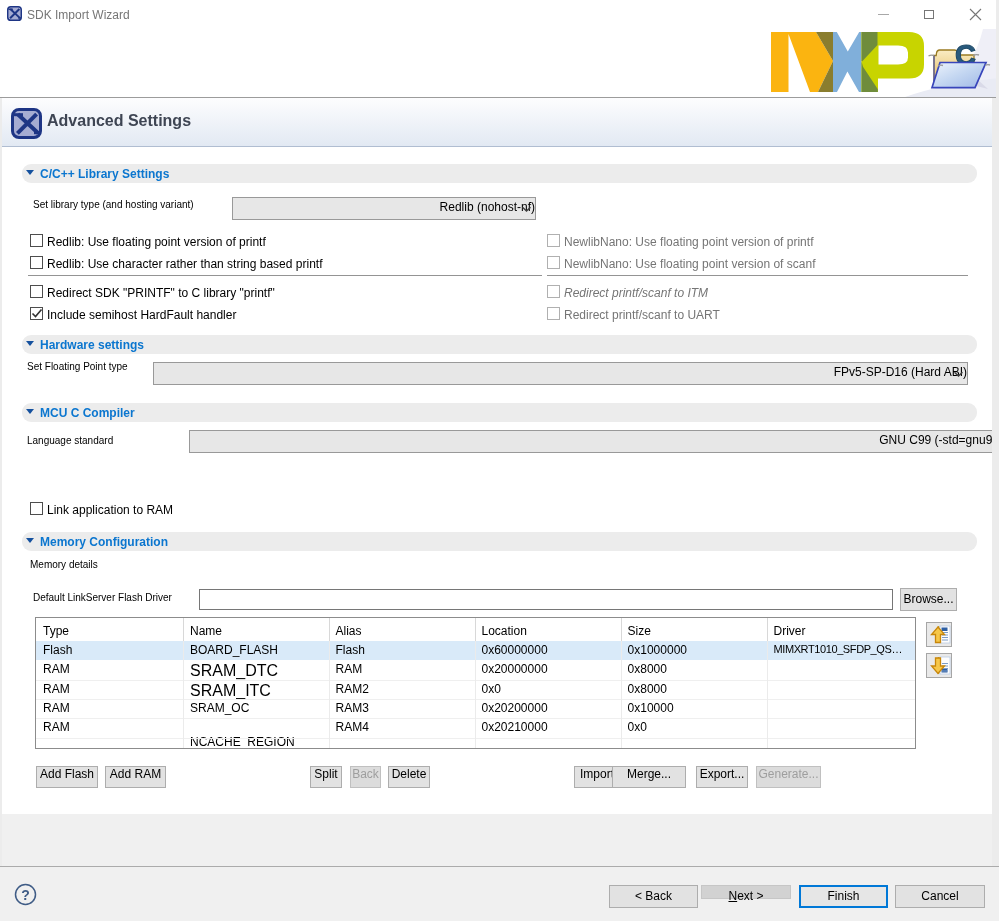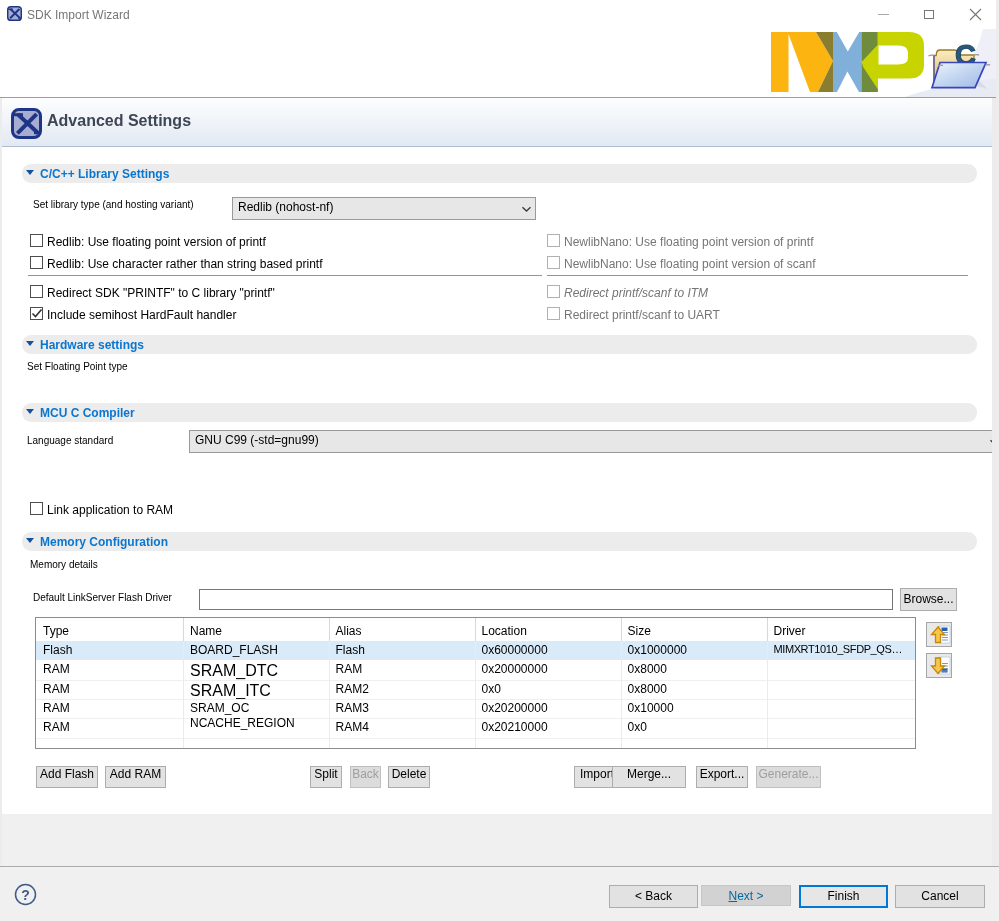--- a/index.html
+++ b/index.html
@@ -7,21 +7,21 @@
 body { font-family:"Liberation Sans", sans-serif; font-size:12px; color:#000; }
 #root { position:relative; width:999px; height:921px; overflow:hidden; background:#fff; }
 .abs { position:absolute; }
 .band { position:absolute; left:22px; width:955px; height:19px; background:#ececec;border-radius:9px; }
 .bandtxt { position:absolute; left:18px; top:3px; font-weight:bold; color:#0b76cf; font-size:12px; }
 .tri { position:absolute; left:3.5px; top:5.5px; width:0; height:0; border-left:4.5px solid transparent; border-right:4.5px solid transparent; border-top:5.5px solid #15519e; }
 .cb { position:absolute; width:13px; height:13px; background:#fff; border:1px solid #4d4d4d; }
 .cb.dis { border-color:#b0b0b0; }
 .cblbl { position:absolute; font-size:12px; color:#000; }
 .cblbl.dis { color:#757575; }
-.combo { position:absolute; height:23px; background:#e7e7e7; border:1px solid #999999; line-height:19px; padding-left:5px; font-size:12px; color:#000; }
+.combo { position:absolute; height:23px; background:#e7e7e7; border:1px solid #999999; line-height:19px; padding-left:5px; font-size:12px; color:#000;text-align:right; }
 .chev { position:absolute; right:3px; top:8px; }
 .sep { position:absolute; height:1px; background:#949494; }
 .btn { position:absolute; height:22px; background:#e2e2e2; border:1px solid #adadad; font-size:12px; color:#000; text-align:center; }
 .btn.dis2 { color:#9e9e9e; background:#dcdcdc; border-color:#c0c0c0; }
 .lbl { position:absolute; font-size:10px; color:#000; white-space:nowrap; }
 </style>
 </head>
 <body>
 <div id="root">
 
@@ -115,20 +115,23 @@
 <div class="cb dis" style="left:547px;top:285px;"></div>
 <div class="cblbl dis" style="left:564px;top:286px;font-style:italic;">Redirect printf/scanf to ITM</div>
 <div class="cb dis" style="left:547px;top:307px;"></div>
 <div class="cblbl dis" style="left:564px;top:308px;">Redirect printf/scanf to UART</div>
 
 <div class="band" style="top:335px;">
       <div class="tri"></div>
       <div class="bandtxt">Hardware settings</div>
     </div>
 <div class="lbl" style="left:27px;top:361px;">Set Floating Point type</div>
+<div class="combo" style="left:153px;top:362px;width:815px;">FPv5-SP-D16 (Hard ABI)<svg class="chev" width="11" height="7">
+        <path d="M1.5,1.2 L5.5,5 L9.5,1.2" stroke="#3f3f3f" stroke-width="1.4" fill="none"></path>
+      </svg></div>
 
 <div class="band" style="top:403px;">
       <div class="tri"></div>
       <div class="bandtxt">MCU C Compiler</div>
     </div>
 <div class="lbl" style="left:27px;top:435px;">Language standard</div>
 <div class="combo" style="left:153px;top:430px;width:815px;margin-left:36px;">GNU C99 (-std=gnu99)<svg class="chev" width="11" height="7">
         <path d="M1.5,1.2 L5.5,5 L9.5,1.2" stroke="#3f3f3f" stroke-width="1.4" fill="none"></path>
       </svg></div>
 
@@ -195,21 +198,21 @@
       <div style="position:absolute;left:299.5px;top:83px;font-size:12px;white-space:nowrap;">RAM3</div>
       <div style="position:absolute;left:445.5px;top:83px;font-size:12px;white-space:nowrap;">0x20200000</div>
       <div style="position:absolute;left:591.6px;top:83px;font-size:12px;white-space:nowrap;">0x10000</div>
       <div style="position:absolute;left:147px;top:81px;width:1px;height:19px;background:#ebebeb;"></div>
       <div style="position:absolute;left:292.5px;top:81px;width:1px;height:19px;background:#ebebeb;"></div>
       <div style="position:absolute;left:438.5px;top:81px;width:1px;height:19px;background:#ebebeb;"></div>
       <div style="position:absolute;left:584.6px;top:81px;width:1px;height:19px;background:#ebebeb;"></div>
       <div style="position:absolute;left:730.5px;top:81px;width:1px;height:19px;background:#ebebeb;"></div>
       <div style="position:absolute;left:0;top:100px;width:879px;height:1px;background:#efefef;"></div>
       <div style="position:absolute;left:7px;top:102px;font-size:12px;white-space:nowrap;">RAM</div>
-      <div style="position:absolute;left:154px;top:98px;font-size:12px;white-space:nowrap;">NCACHE_REGION</div>
+      <div style="position:absolute;left:154px;top:117px;font-size:12px;white-space:nowrap;">NCACHE_REGION</div>
       <div style="position:absolute;left:299.5px;top:102px;font-size:12px;white-space:nowrap;">RAM4</div>
       <div style="position:absolute;left:445.5px;top:102px;font-size:12px;white-space:nowrap;">0x20210000</div>
       <div style="position:absolute;left:591.6px;top:102px;font-size:12px;white-space:nowrap;">0x0</div>
       <div style="position:absolute;left:147px;top:100px;width:1px;height:20px;background:#ebebeb;"></div>
       <div style="position:absolute;left:292.5px;top:100px;width:1px;height:20px;background:#ebebeb;"></div>
       <div style="position:absolute;left:438.5px;top:100px;width:1px;height:20px;background:#ebebeb;"></div>
       <div style="position:absolute;left:584.6px;top:100px;width:1px;height:20px;background:#ebebeb;"></div>
       <div style="position:absolute;left:730.5px;top:100px;width:1px;height:20px;background:#ebebeb;"></div>
       <div style="position:absolute;left:0;top:120px;width:879px;height:1px;background:#efefef;"></div>
       <div style="position:absolute;left:147px;top:120px;width:1px;height:19px;background:#ebebeb;"></div>
@@ -262,17 +265,17 @@
 <div class="abs" style="left:0;top:814px;width:999px;height:52px;background:#f0f0f0;"></div>
 <div class="abs" style="left:0;top:866px;width:999px;height:1px;background:#ababab;"></div>
 <div class="abs" style="left:0;top:867px;width:999px;height:54px;background:#f0f0f0;"></div>
 
 <svg class="abs" style="left:14px;top:883px;" width="23" height="23" viewBox="0 0 23 23">
 <circle cx="11.5" cy="11.5" r="10" fill="none" stroke="#3f5c86" stroke-width="1.5"></circle>
 <text x="11.5" y="16.5" text-anchor="middle" font-size="14" font-weight="bold" fill="#3f5c86" font-family="Liberation Sans, sans-serif">?</text>
 </svg>
 
 <div class="btn" style="left:609px;top:885px;width:89px;height:23px;line-height:21px;">&lt; Back</div>
-<div class="btn" style="left:701px;top:885px;width:90px;height:21px;line-height:21px;background:#d2d2d2;border-color:#c6c6c6;color:#0369a1;"><span style="text-decoration:underline;">N</span>ext &gt;</div>
+<div class="btn" style="left:701px;top:885px;width:90px;height:14px;line-height:21px;background:#d2d2d2;border-color:#c6c6c6;color:#000000;"><span style="text-decoration:underline;">N</span>ext &gt;</div>
 <div class="btn" style="left:799px;top:885px;width:89px;height:23px;line-height:19px;border:2px solid #0078d7;background:#e6e6e6;">Finish</div>
 <div class="btn" style="left:895px;top:885px;width:90px;height:23px;line-height:21px;">Cancel</div>
 
 </div>
 
 </body></html>

